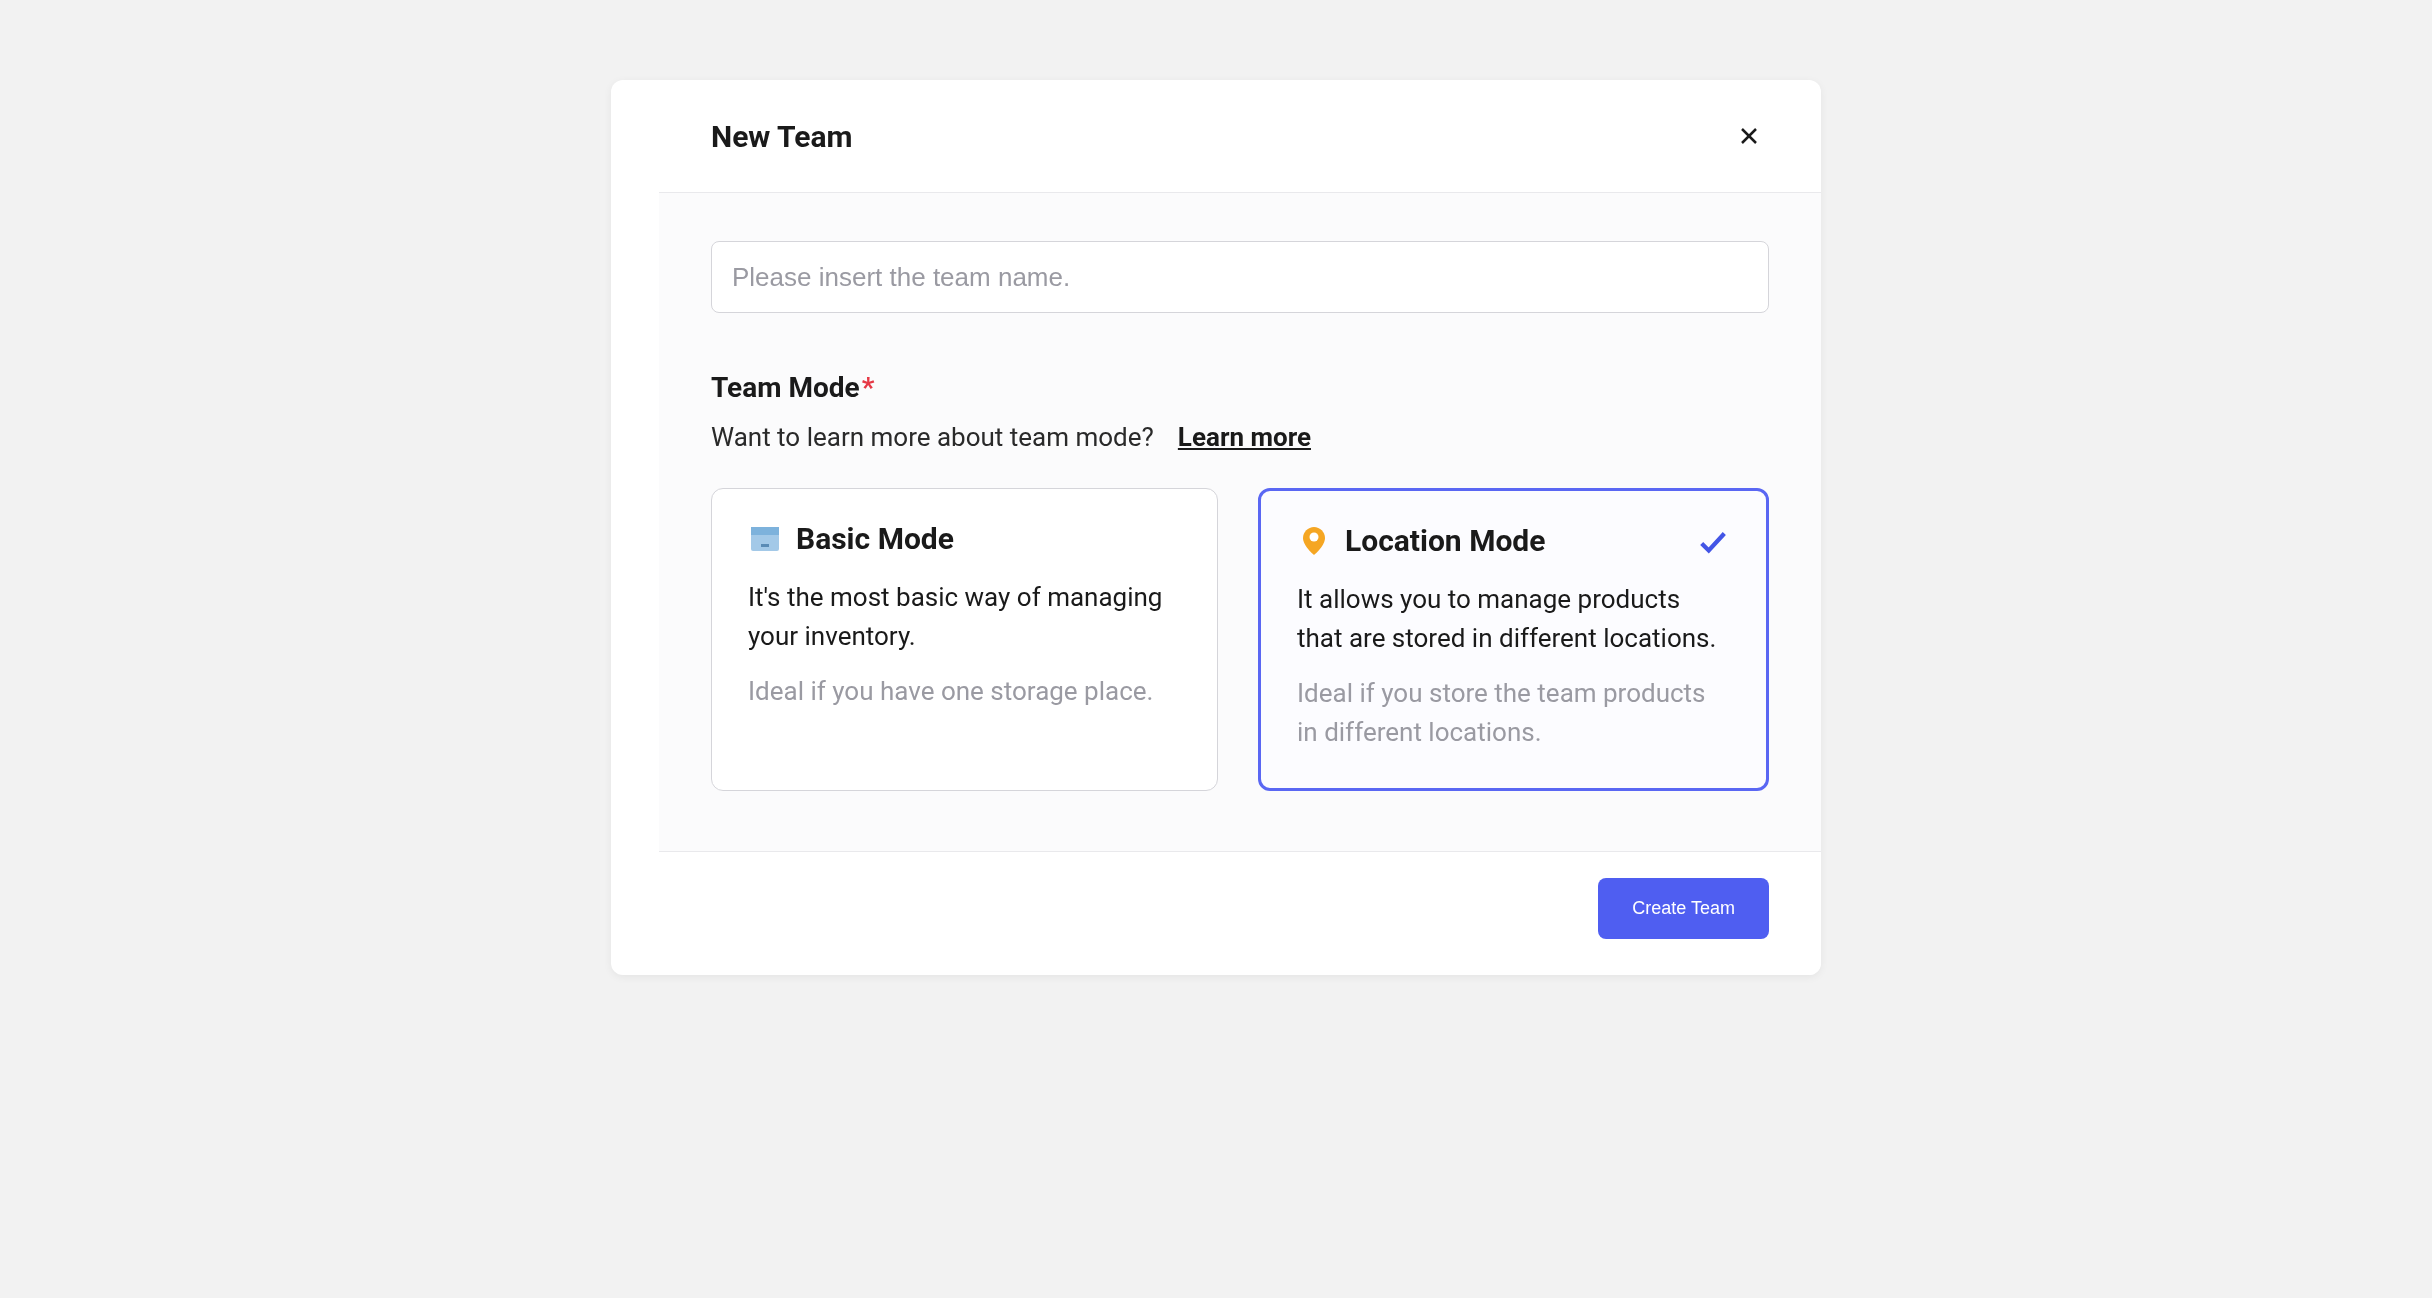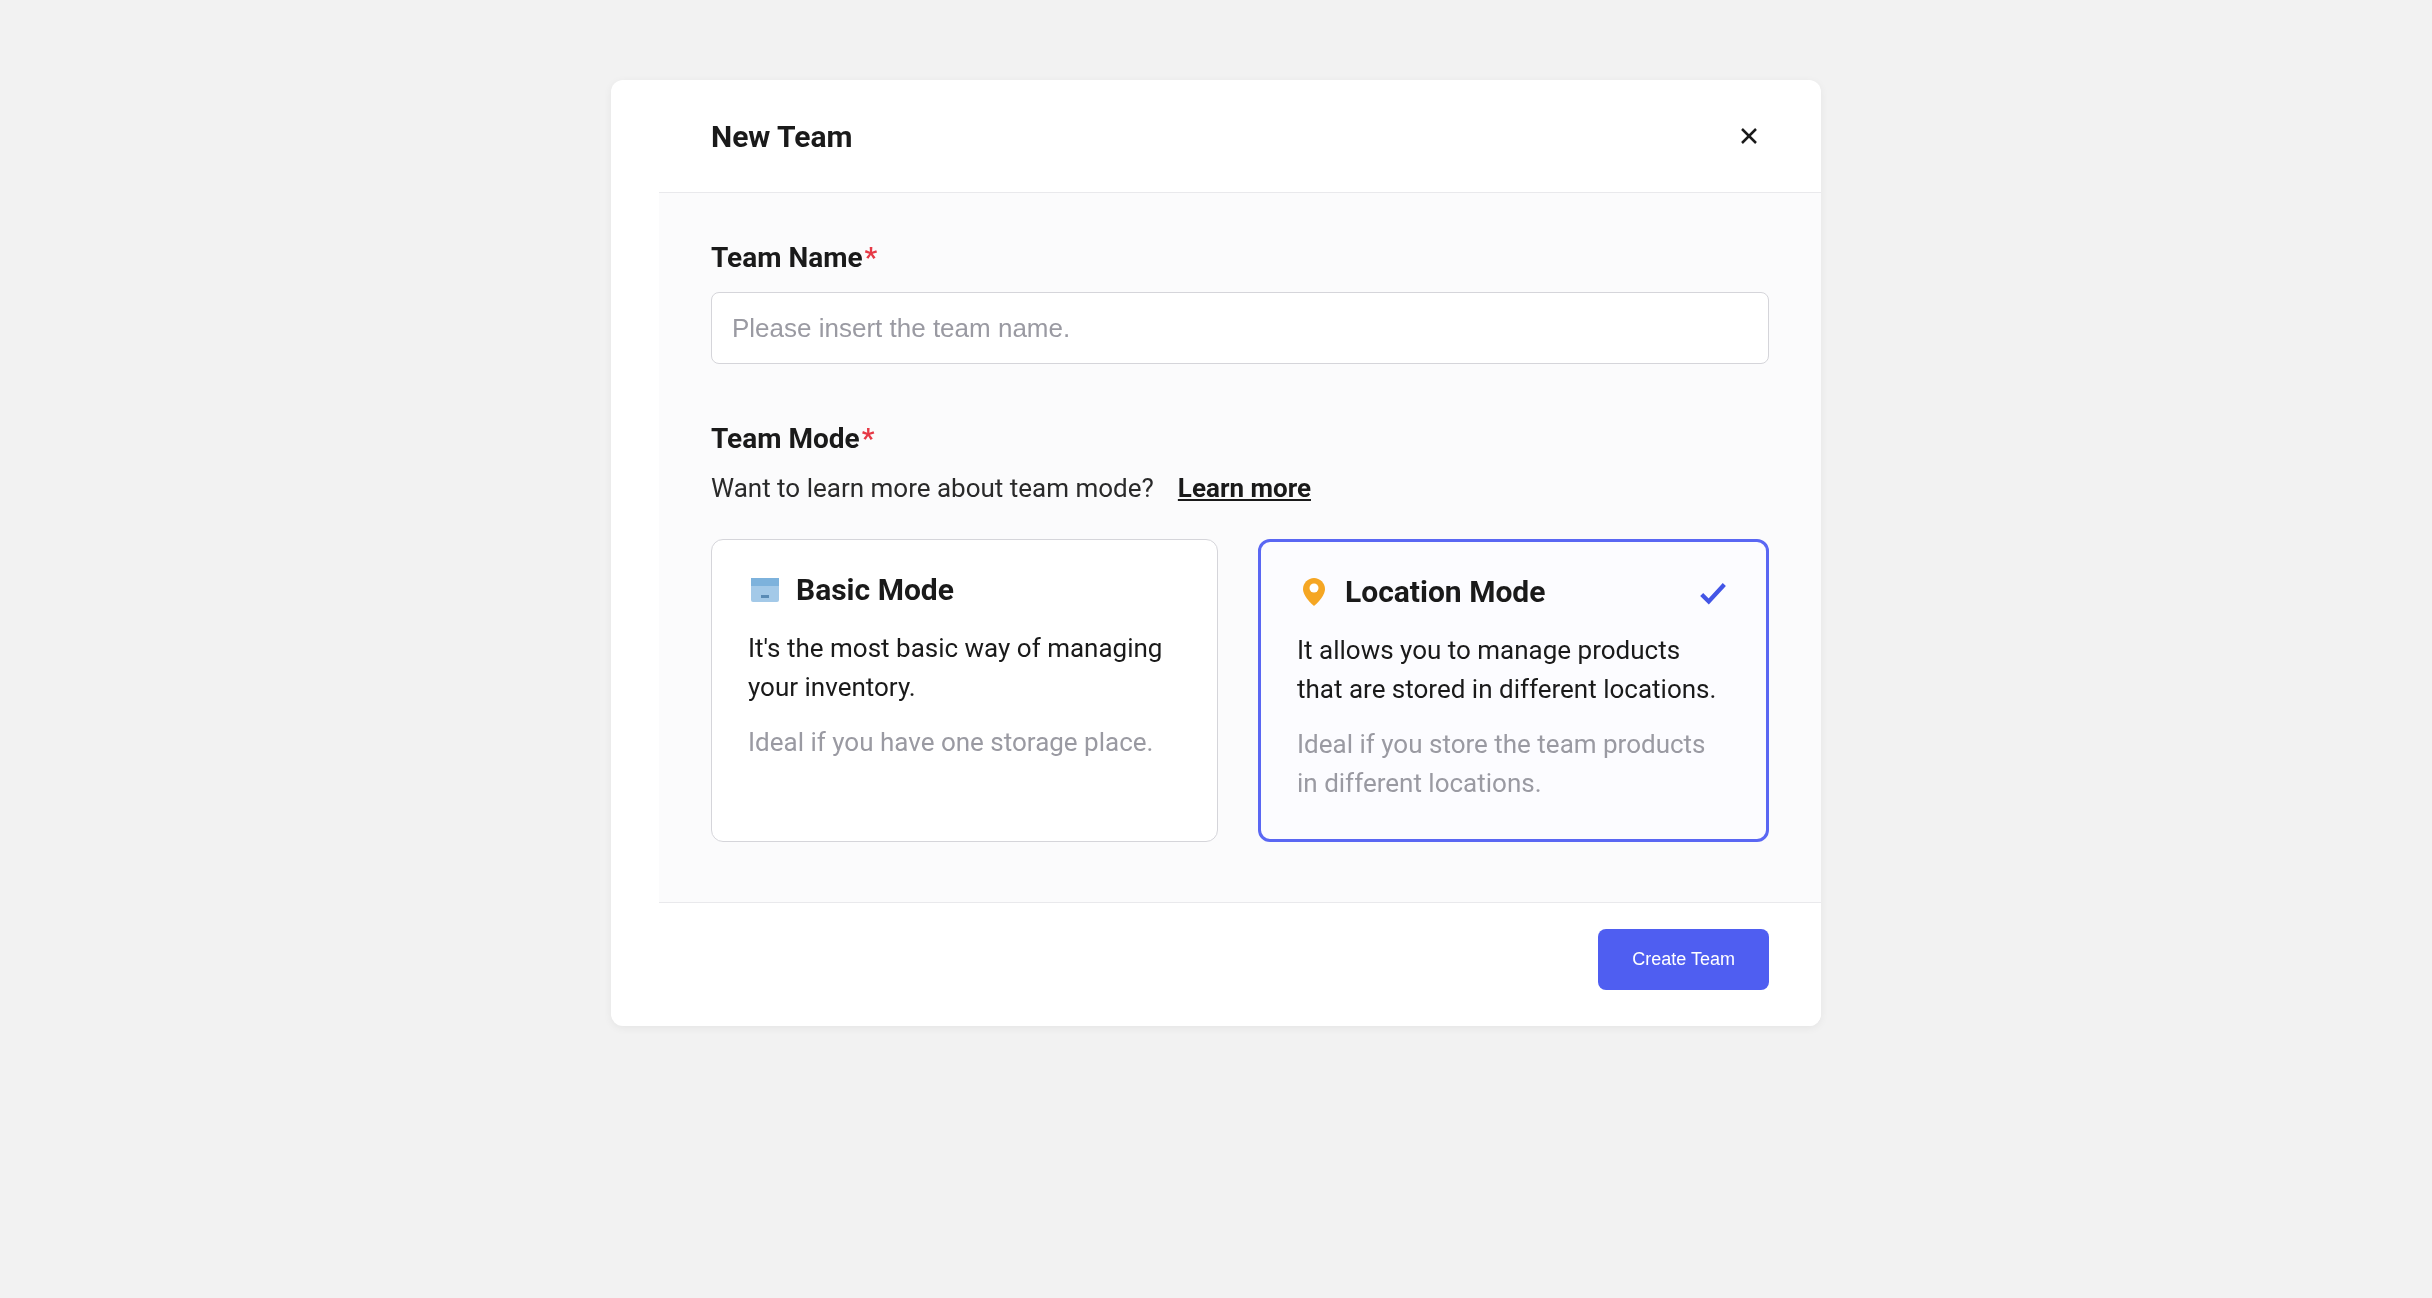--- a/index.html
+++ b/index.html
@@ -185,23 +185,20 @@
     <div class="modal-title">New Team</div>
     <button class="close-btn">
       <svg viewBox="0 0 24 24" fill="none">
         <line x1="5" y1="5" x2="19" y2="19"></line>
         <line x1="19" y1="5" x2="5" y2="19"></line>
       </svg>
     </button>
   </div>
 
   <div class="modal-body">
-    <label class="field-label">
-      <span>Team Name</span><span class="required">*</span>
-    </label>
     <input type="text" class="text-input" placeholder="Please insert the team name." style="">
 
     <div class="team-mode-section">
       <label class="field-label">
         <span>Team Mode</span><span class="required">*</span>
       </label>
       <div class="help-row">
         <span class="help-text">Want to learn more about team mode?</span>
         <a class="learn-more">Learn more</a>
       </div>

